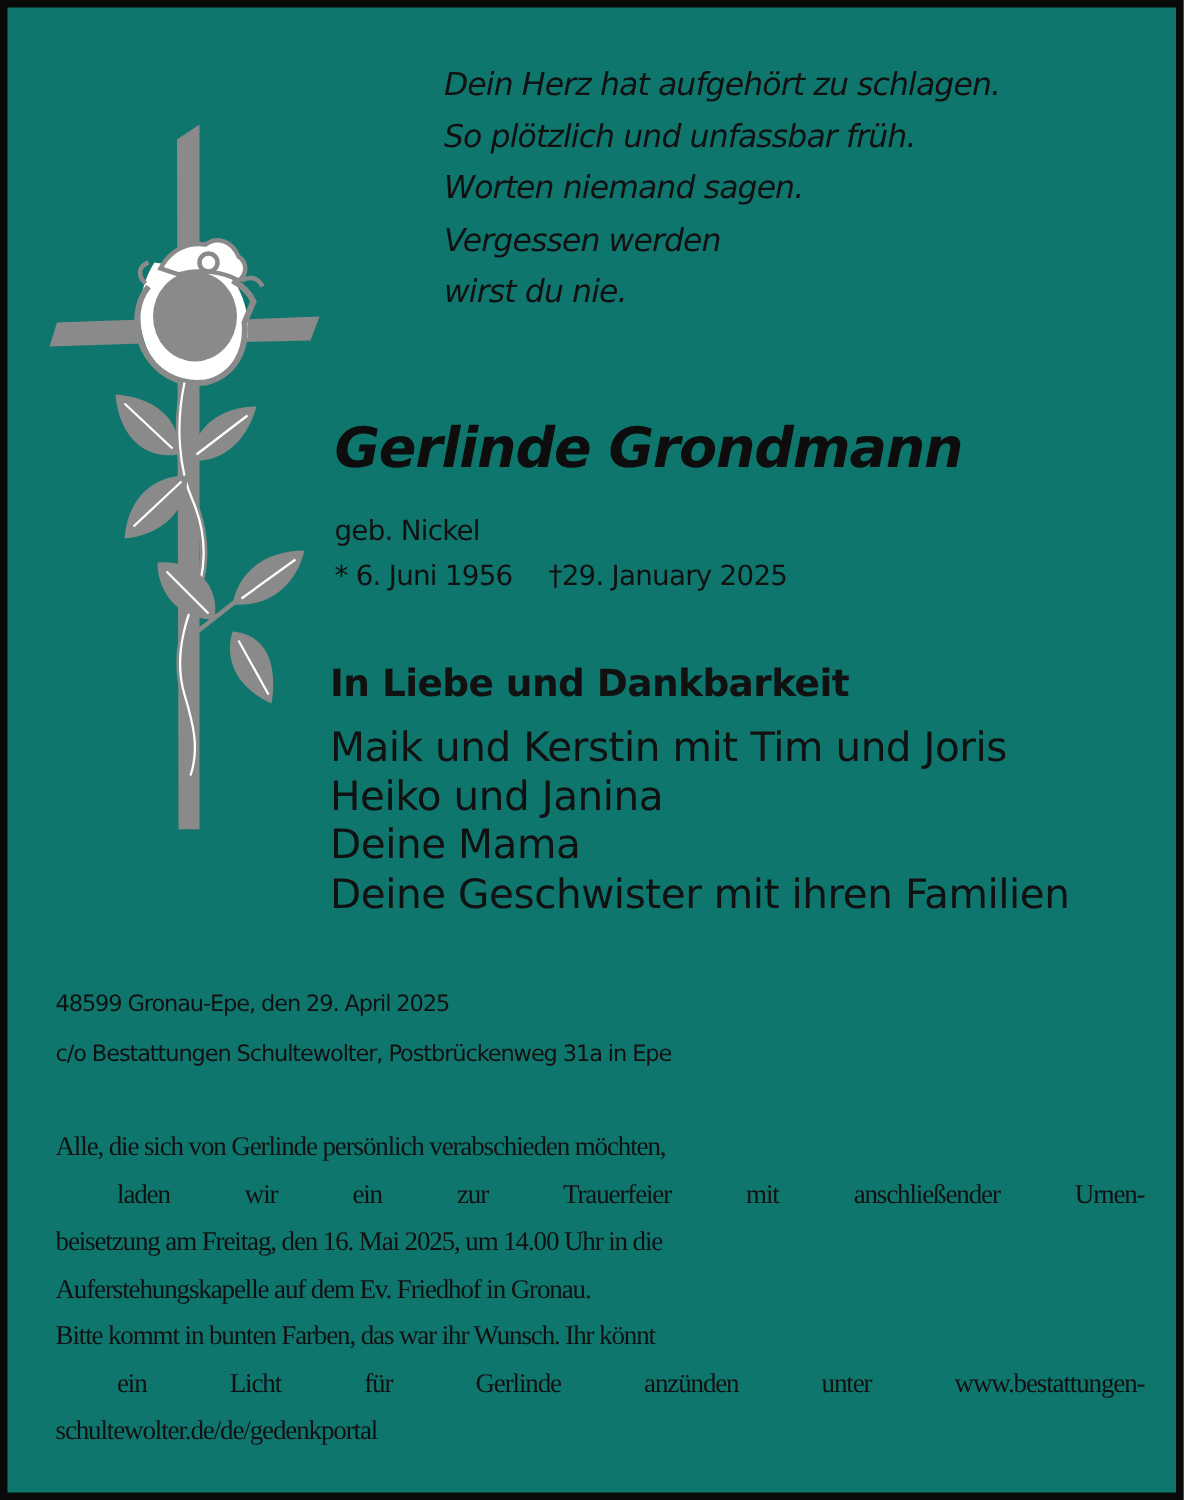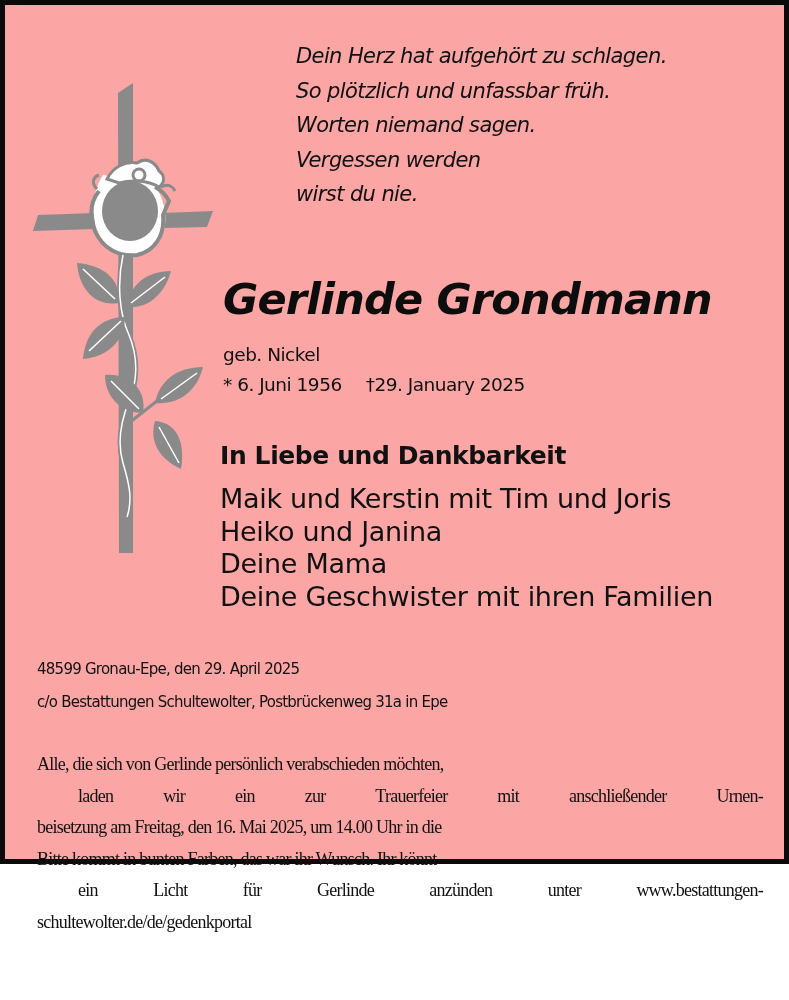--- a/index.html
+++ b/index.html
@@ -1,30 +1,30 @@
 <!DOCTYPE html>
 <html><head>
   <meta charset="utf-8">
   <style>
     html, body { margin: 0; padding: 0; background: #ffffff; }
     body { width: 789px; height: 1000px; overflow: hidden; position: relative; }
     .frame {
-      position: absolute; left: 0; top: 0; width: 789px; height: 864px;
-      box-sizing: border-box; border: 5px solid #0a0a0a; background: #fca5a5;
+      position: absolute; left: 0; top: 0; width: 789px; height: 1000px;
+      box-sizing: border-box; border: 5px solid #0a0a0a; background: #0f766e;
     }
     .poem {
       position: absolute; left: 291px; top: 34px; margin: 0;
       font-family: "DejaVu Sans", sans-serif; font-style: italic;
       font-size: 21px; line-height: 34.5px; color: #111; letter-spacing: -0.6px;
     }
     .poem div { white-space: nowrap; }
     .name {
       position: absolute; left: 218px; top: 264px; margin: 0;
       font-family: "DejaVu Sans", sans-serif; font-weight: bold; font-style: italic;
-      font-size: 43px; line-height: 60px; color: #0d0d0d; letter-spacing: -0.8px; white-space: nowrap;
+      font-size: 37px; line-height: 60px; color: #0d0d0d; letter-spacing: -0.8px; white-space: nowrap;
     }
     .birth {
       position: absolute; left: 218px; top: 335px;
       font-family: "DejaVu Sans", sans-serif; font-size: 18.5px; line-height: 30px; color: #111;
       letter-spacing: -0.5px;
     }
     .birth .dates { white-space: nowrap; }
     .birth .dates span + span { margin-left: 24px; }
     .family {
       position: absolute; left: 215px; top: 435px;
@@ -136,20 +136,21 @@
         <span>laden</span>
         <span>wir</span>
         <span>ein</span>
         <span>zur</span>
         <span>Trauerfeier</span>
         <span>mit</span>
         <span>anschließender</span>
         <span>Urnen-</span>
       </div>
     <div class="line">beisetzung am Freitag, den 16. Mai 2025, um 14.00 Uhr in die</div>
+    <div class="line">Auferstehungskapelle auf dem Ev. Friedhof in Gronau.</div>
     <div class="line">Bitte kommt in bunten Farben, das war ihr Wunsch. Ihr könnt</div>
     <div class="line justify">
         <span>ein</span>
         <span>Licht</span>
         <span>für</span>
         <span>Gerlinde</span>
         <span>anzünden</span>
         <span>unter</span>
         <span>www.bestattungen-</span>
       </div>

